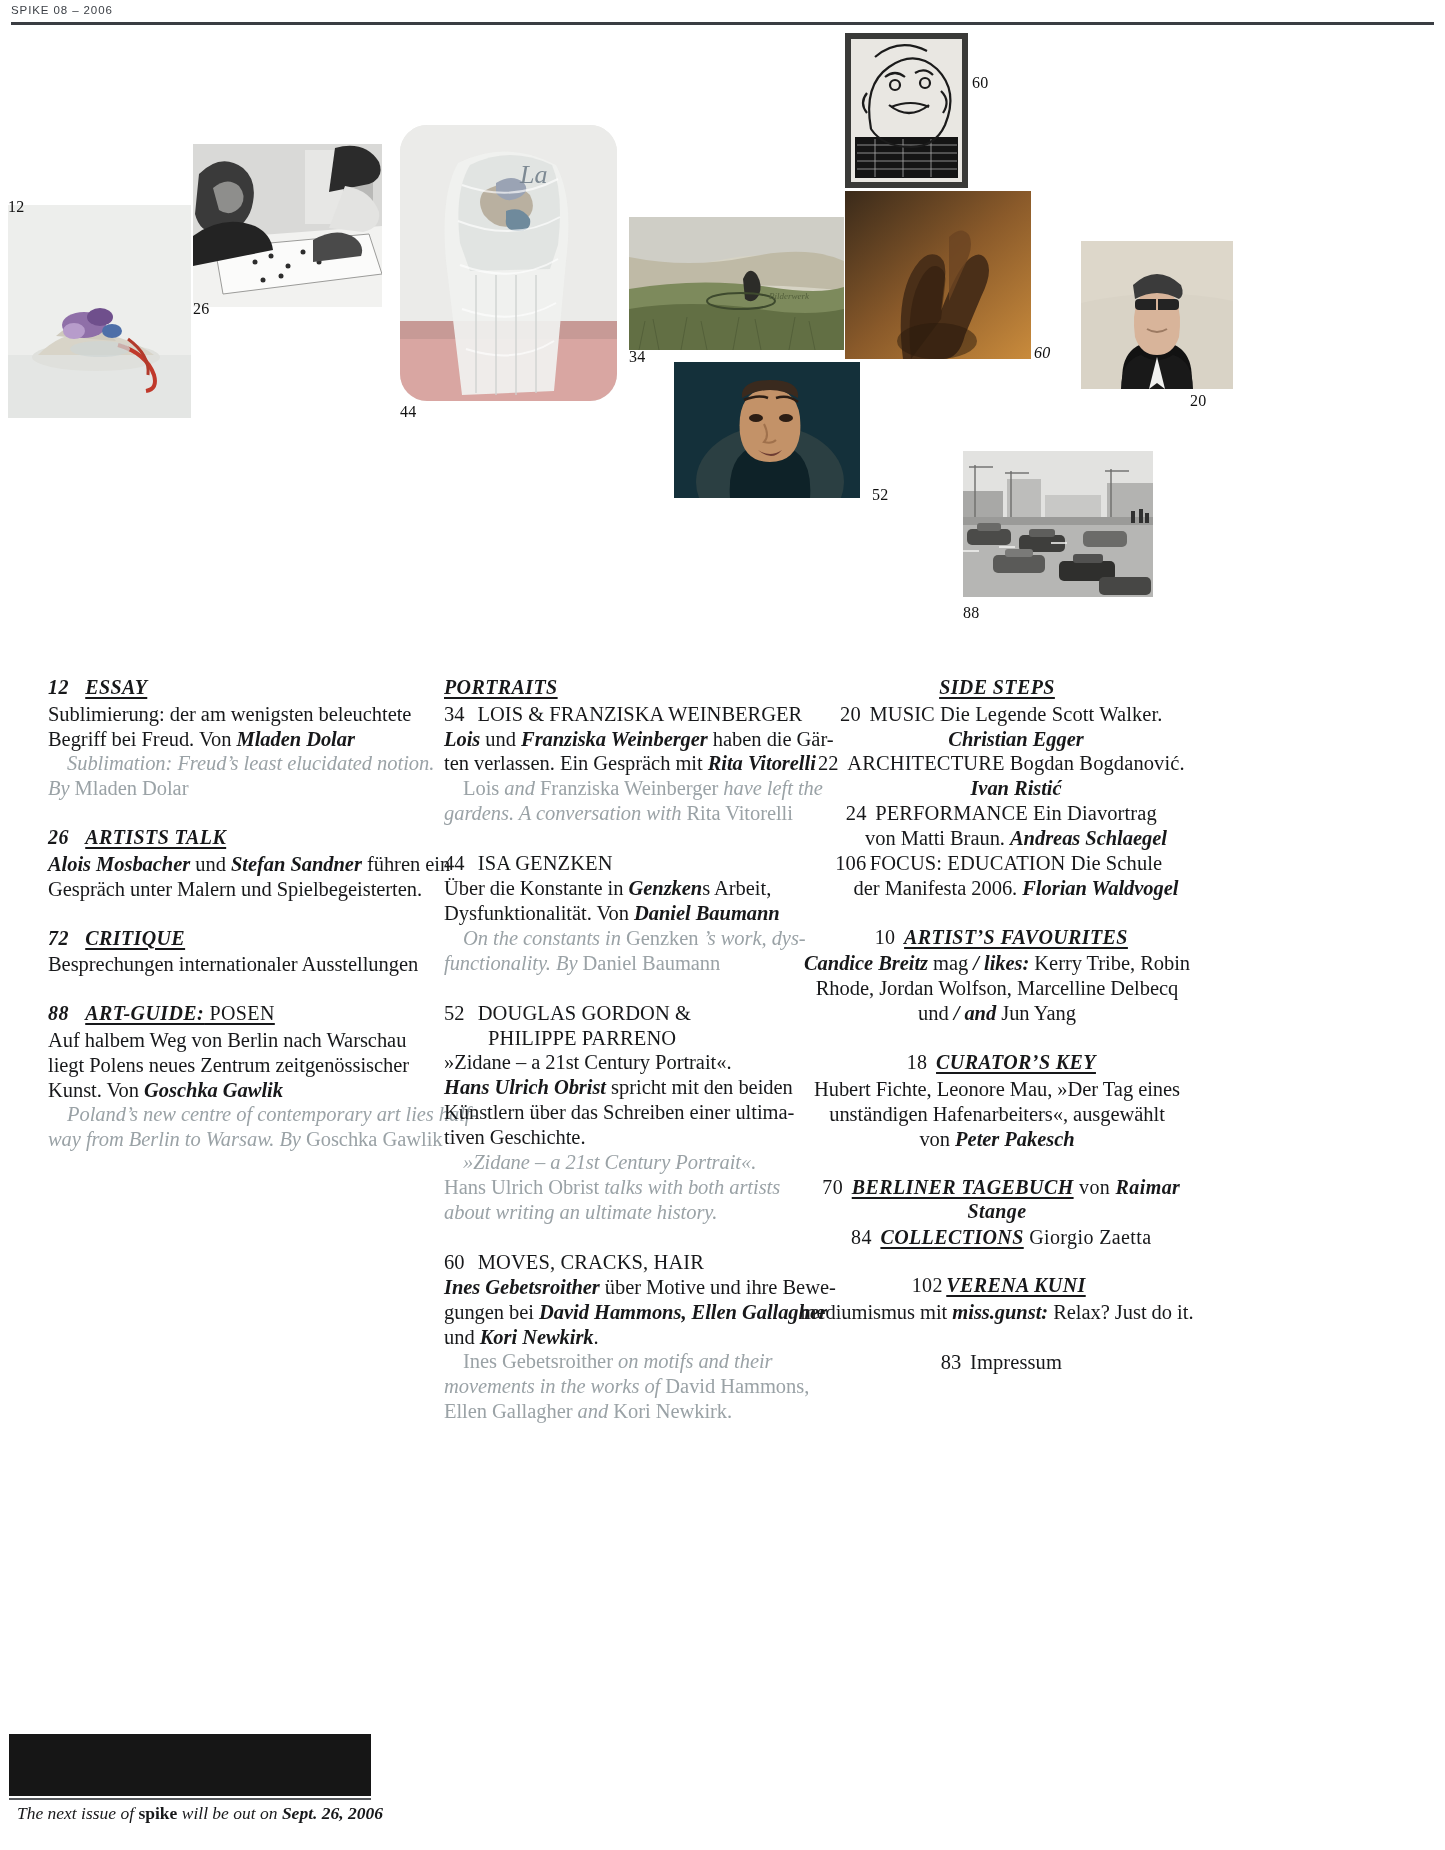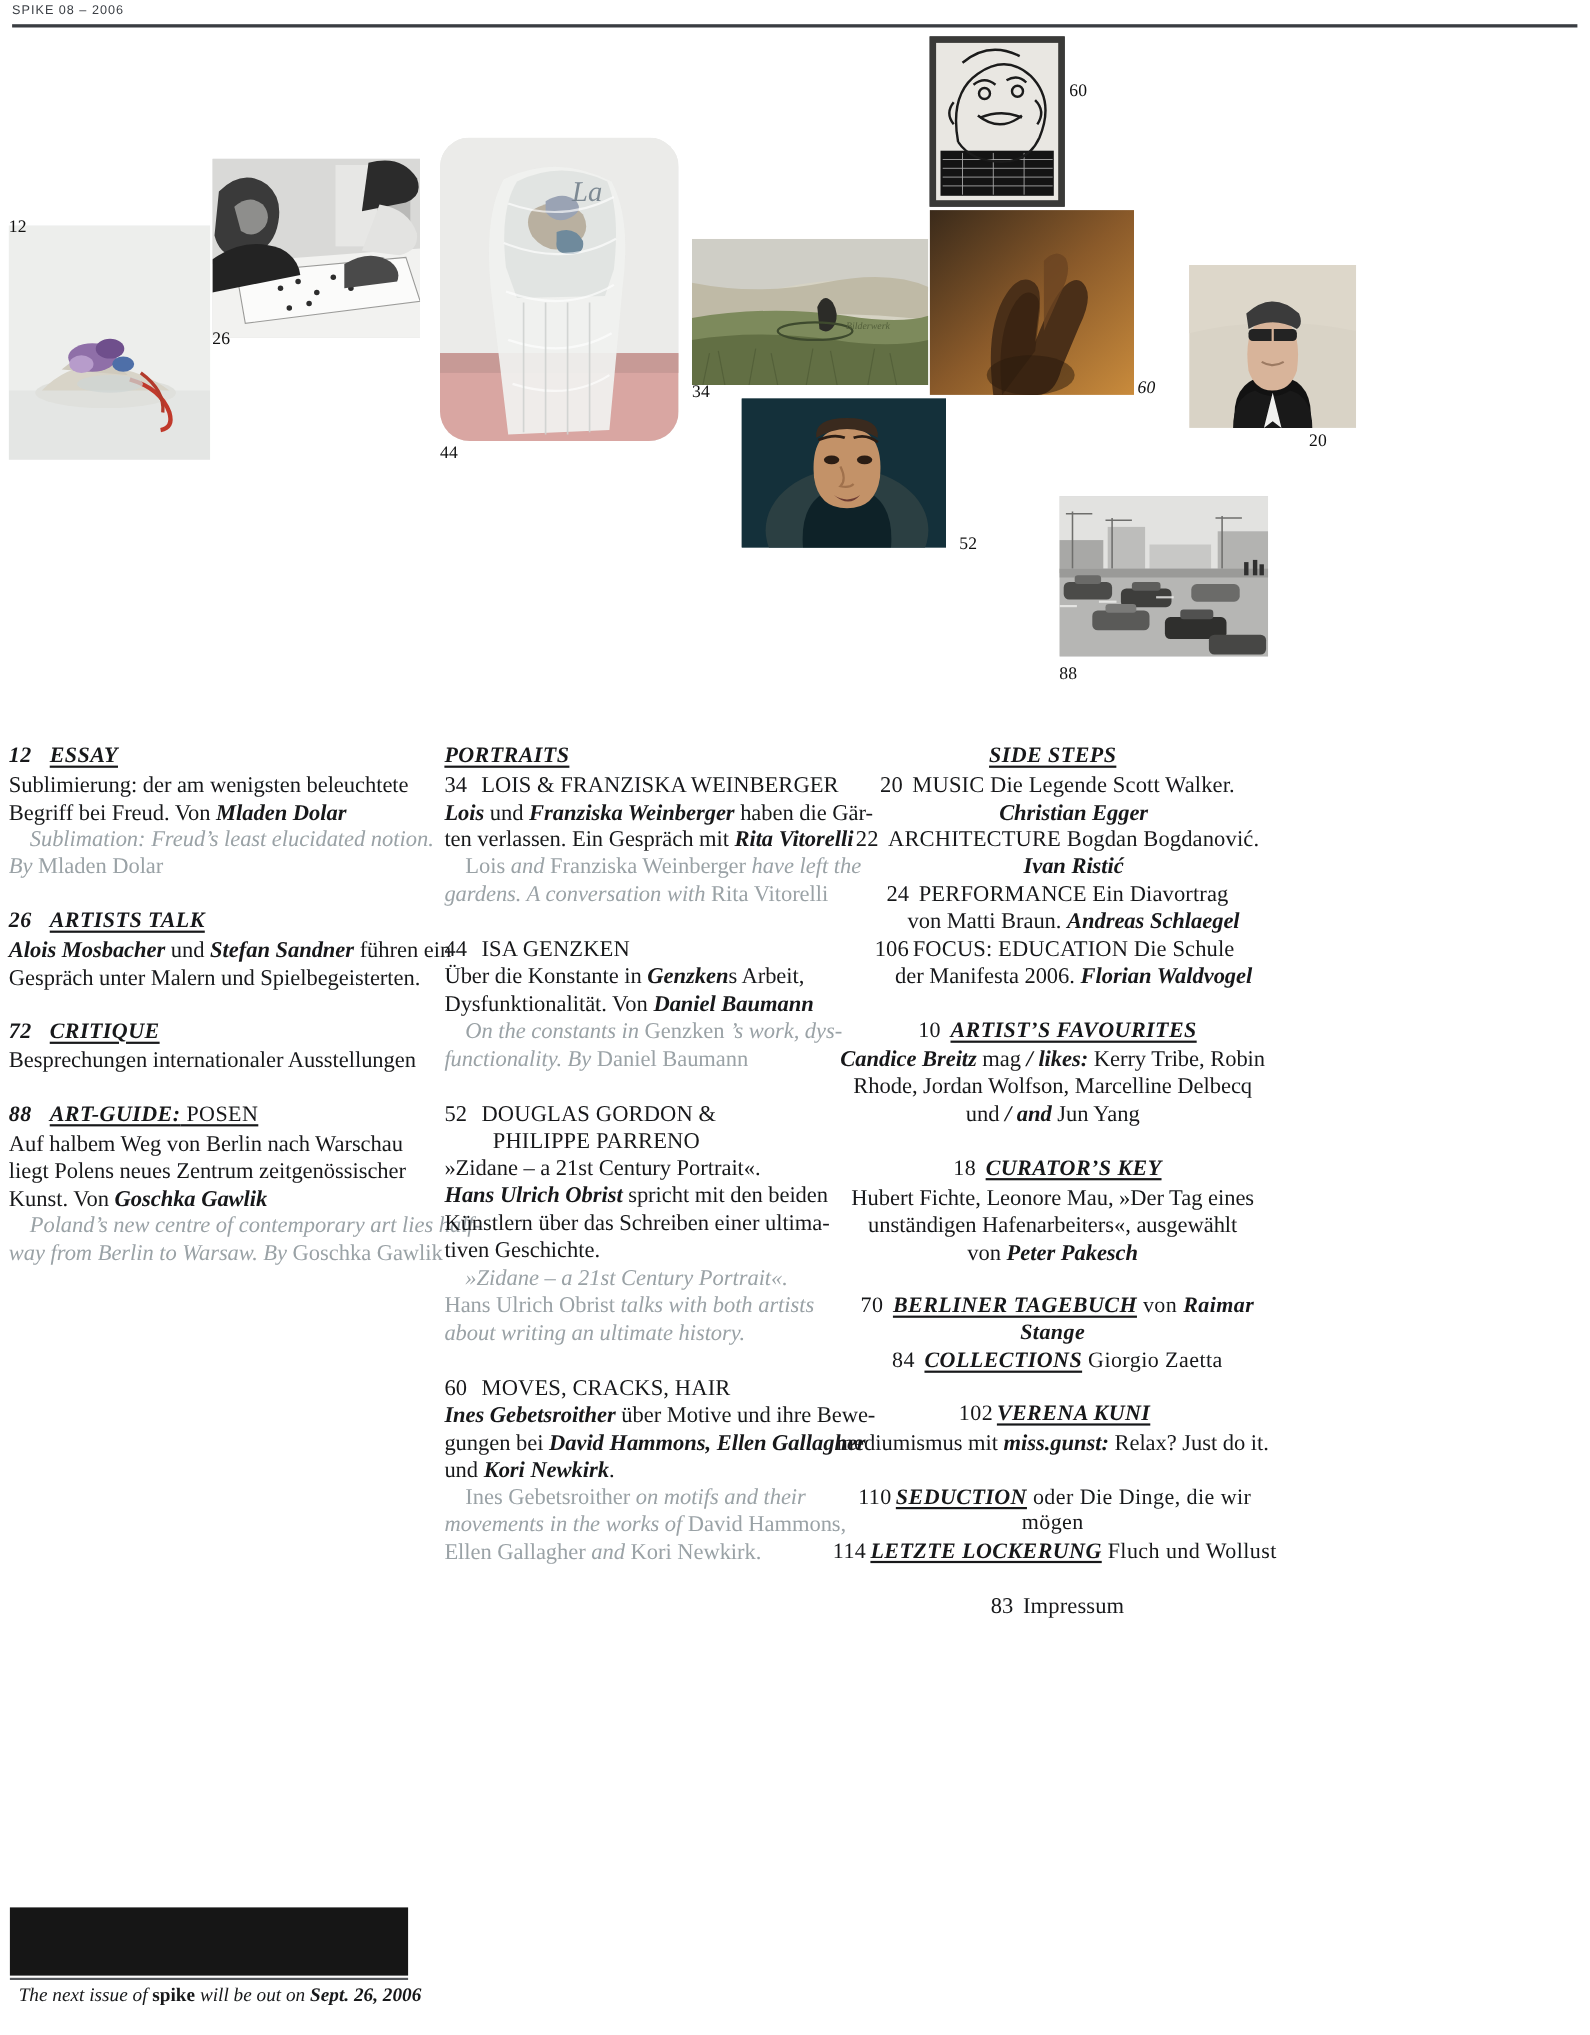--- a/index.html
+++ b/index.html
@@ -29,21 +29,21 @@
   .cap{
     position:absolute;font-family:"Liberation Serif",serif;
     font-size:16px;color:#111;letter-spacing:.2px;
   }
 
   
   .ph{width:100%;height:100%;display:block;}
 
   
   .cols{position:absolute;left:0;top:676px;width:1445px;}
-  .col{position:absolute;top:0;}
+  .col{position:absolute;top:0;margin-left:40px;}
   .c1{left:8px;width:370px;}
   .c2{left:404px;width:378px;}
   .c3{left:747px;width:420px;text-align:center;}
 
   .sect{margin-bottom:25px;}
   .sect:last-child{margin-bottom:0;}
 
   .secthead{
     font-style:italic;font-weight:bold;font-size:20px;
     letter-spacing:.4px;margin-bottom:2px;line-height:1.18;
@@ -468,28 +468,20 @@
         </div>
       </div>
 
       <div class="sect gap">
         <div class="secthead">
           <span style="display:inline-block;width:38px;font-style:normal;font-weight:normal">102</span><span class="u">VERENA KUNI</span>
         </div>
         <div class="line"><span>mediumismus mit </span><span class="bit">miss.gunst:</span><span> Relax? Just do it.</span></div>
       </div>
 
-      <div class="sect gap">
-        <div class="secthead">
-          <span style="display:inline-block;width:38px;font-style:normal;font-weight:normal">110</span><span class="u">SEDUCTION</span><span style="font-style:normal;font-weight:normal"> oder Die Dinge, die wir mögen</span>
-        </div>
-        <div class="secthead">
-          <span style="display:inline-block;width:38px;font-style:normal;font-weight:normal">114</span><span class="u">LETZTE LOCKERUNG</span><span style="font-style:normal;font-weight:normal"> Fluch und Wollust</span>
-        </div>
-      </div>
 
       <div class="sect gap">
         <div class="ttl"><span style="display:inline-block;width:38px">83</span><span>Impressum</span></div>
       </div>
 
     </div>
   </div>
 
   <div class="blackbar"></div>
   <div class="bar-rule"></div>

